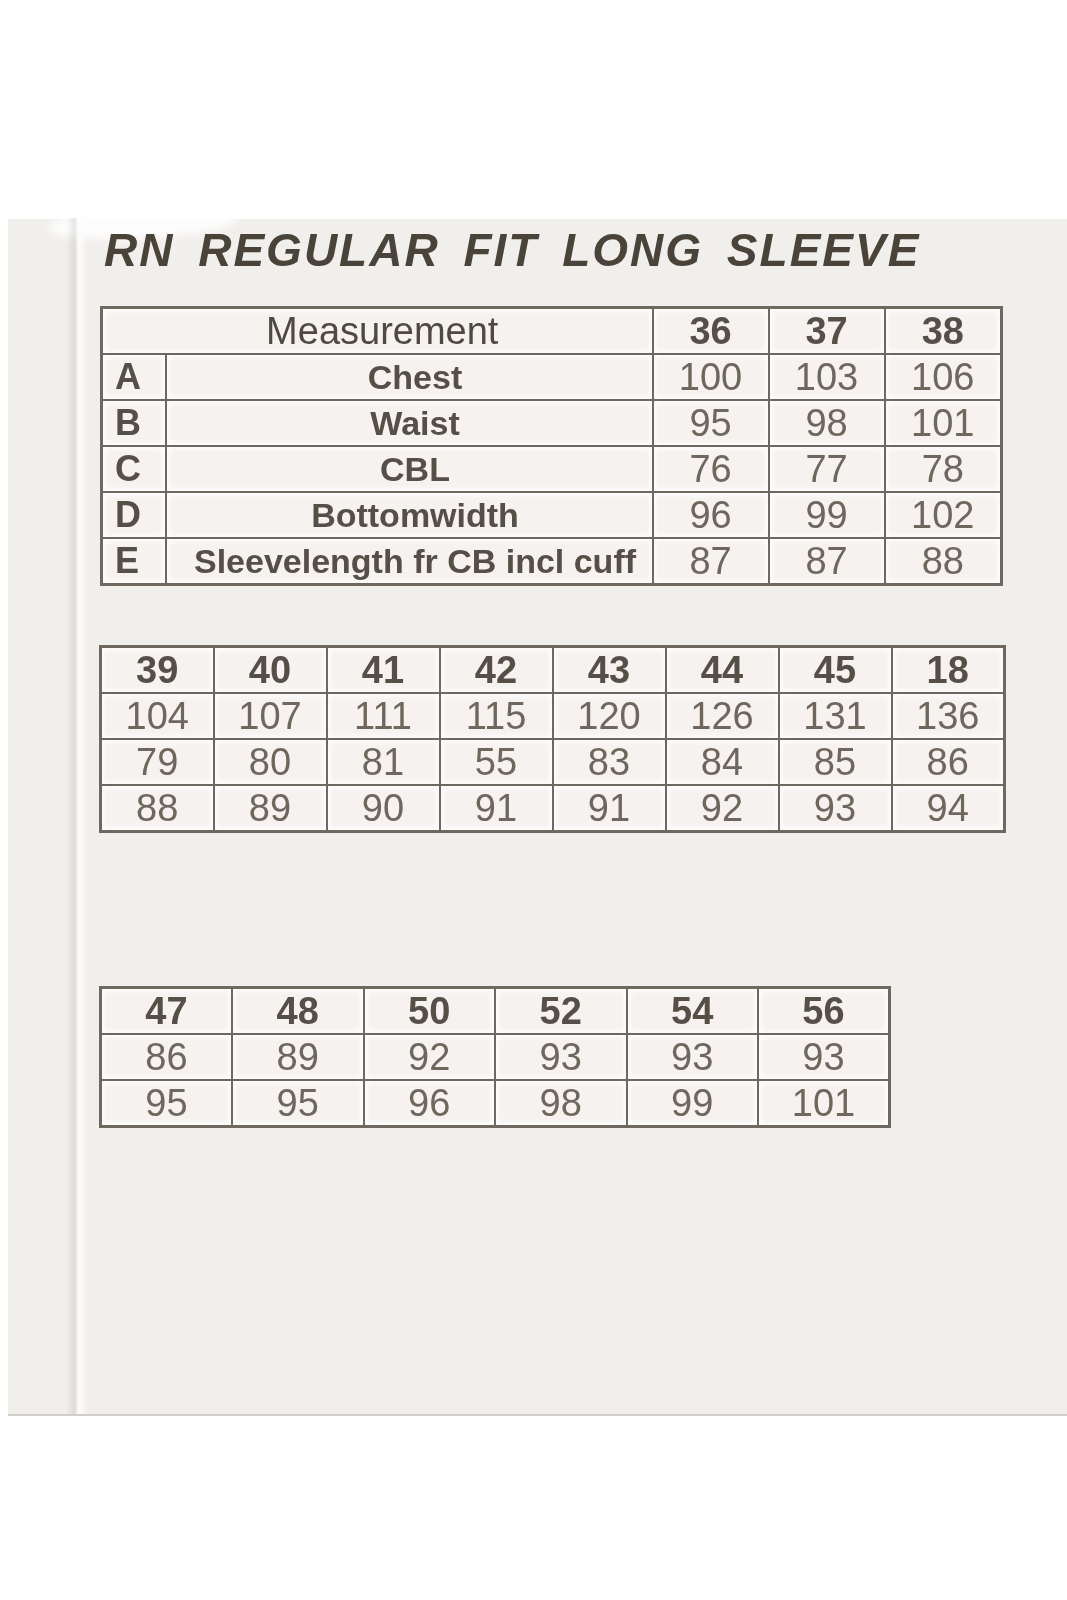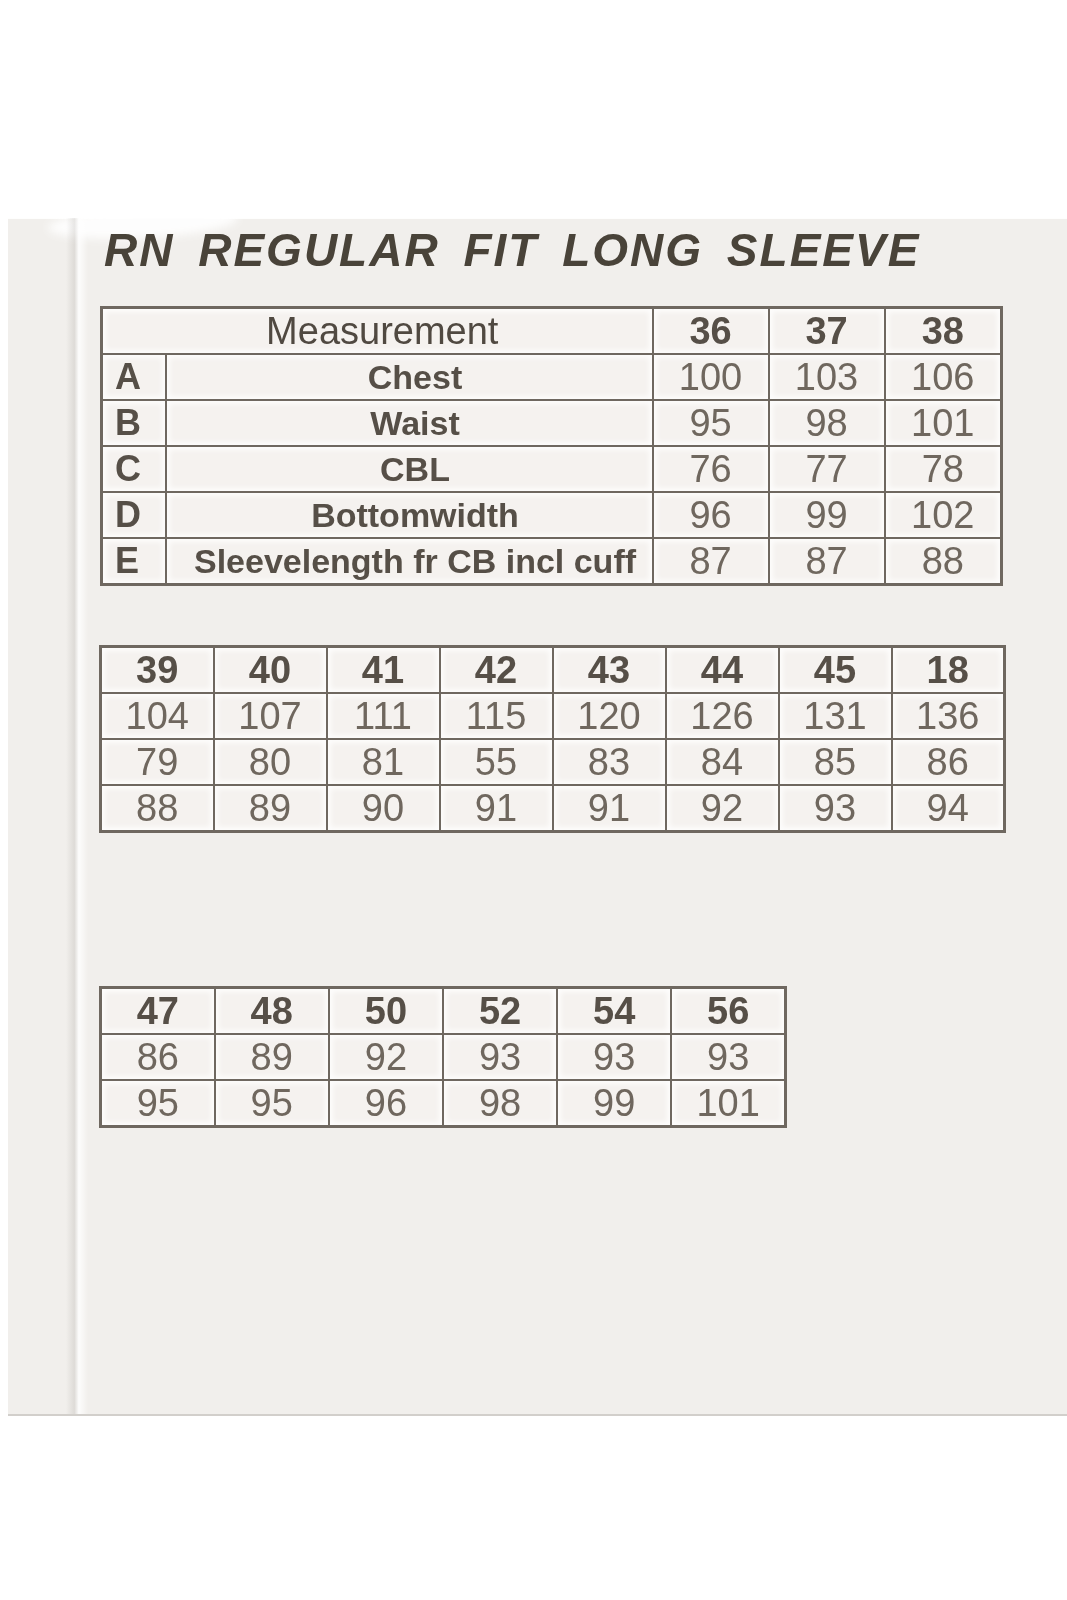--- a/index.html
+++ b/index.html
@@ -54,21 +54,21 @@
     box-shadow:inset 0 0 5px 3px rgba(255,255,255,0.8);
     white-space:nowrap;
     overflow:hidden;
   }
   table.t td.hd{font-weight:bold;color:#564f47;}
   table.t td.meas{text-align:center;padding-left:10px;color:#504941;font-size:38px;}
   table.t td.letter{text-align:left;padding-left:12px;font-weight:bold;color:#564f47;font-size:36px;}
   table.t td.label{text-align:center;padding-left:12px;font-weight:bold;color:#564f47;font-size:34px;}
   .t1{left:100px;top:306px;width:902px;}
   .t2{left:99px;top:645px;width:906px;}
-  .t3{left:99px;top:986px;width:688px;}
+  .t3{left:99px;top:986px;width:792px;}
 </style>
 </head>
 <body>
 
 <div class="page">
   <div class="card">
     <div class="corner-fold"></div>
     <div class="fold-line"></div>
   </div>
 

